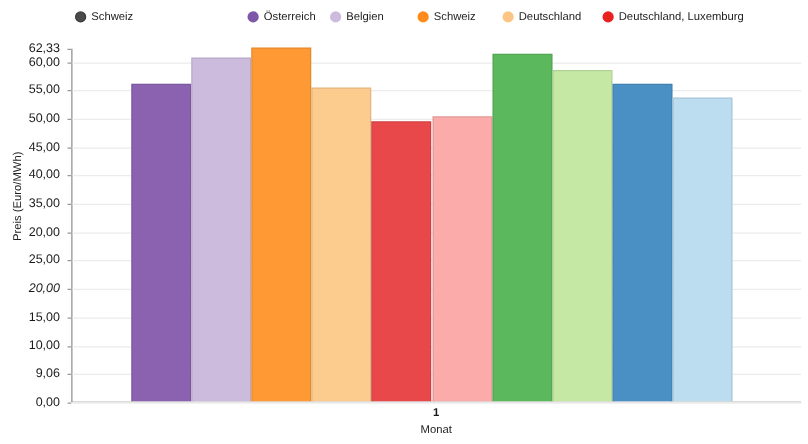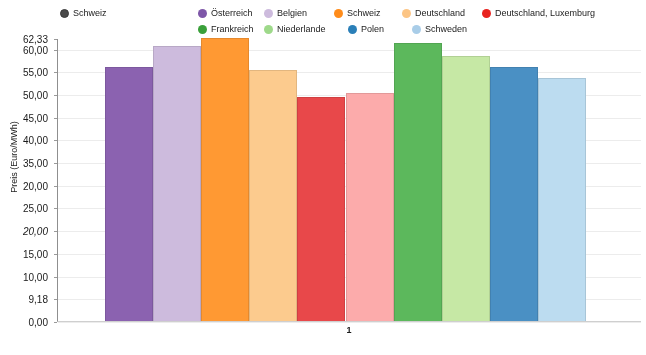--- a/index.html
+++ b/index.html
@@ -227,38 +227,20 @@
             <span class="legend-swatch" style="background: rgb(255, 140, 26);"></span>
             <span class="legend-text">Schweiz</span>
           </div>
           <div class="legend-entry" style="position: absolute; left: 204px;">
             <span class="legend-swatch" style="background: rgb(252, 197, 133);"></span>
             <span class="legend-text">Deutschland</span>
           </div>
           <div class="legend-entry" style="position: absolute; left: 284px;">
             <span class="legend-swatch" style="background: rgb(232, 35, 31);"></span>
             <span class="legend-text">Deutschland, Luxemburg</span>
-          </div>
-        </div>
-        <div class="legend-row" style="position: relative; height: 14px;">
-          <div class="legend-entry" style="position: absolute; left: 0px;">
-            <span class="legend-swatch" style="background: rgb(58, 160, 58);"></span>
-            <span class="legend-text">Frankreich</span>
-          </div>
-          <div class="legend-entry" style="position: absolute; left: 66px;">
-            <span class="legend-swatch" style="background: rgb(158, 217, 138);"></span>
-            <span class="legend-text">Niederlande</span>
-          </div>
-          <div class="legend-entry" style="position: absolute; left: 150px;">
-            <span class="legend-swatch" style="background: rgb(42, 127, 184);"></span>
-            <span class="legend-text">Polen</span>
-          </div>
-          <div class="legend-entry" style="position: absolute; left: 214px;">
-            <span class="legend-swatch" style="background: rgb(169, 205, 232);"></span>
-            <span class="legend-text">Schweden</span>
           </div>
         </div>
       </div>
   </div>
 
   <div class="plot-wrap">
 
     <div class="ylabel">Preis (Euro/MWh)</div>
 
     <div class="ytick-col" id="ytick-col">
@@ -279,21 +261,21 @@
         <div class="ytick" style="top: 149.79px;">20,00</div>
         <div class="ytick-mark" style="top: 149.79px;"></div>
         <div class="ytick" style="top: 172.491px;">25,00</div>
         <div class="ytick-mark" style="top: 172.491px;"></div>
         <div class="ytick" style="top: 195.193px; font-style: italic;">20,00</div>
         <div class="ytick-mark" style="top: 195.193px;"></div>
         <div class="ytick" style="top: 217.895px;">15,00</div>
         <div class="ytick-mark" style="top: 217.895px;"></div>
         <div class="ytick" style="top: 240.597px;">10,00</div>
         <div class="ytick-mark" style="top: 240.597px;"></div>
-        <div class="ytick" style="top: 263.298px;">9,18</div>
+        <div class="ytick" style="top: 263.298px;">9,06</div>
         <div class="ytick-mark" style="top: 263.298px;"></div>
         <div class="ytick" style="top: 286px;">0,00</div>
         <div class="ytick-mark" style="top: 286px;"></div>
       </div>
 
     <div class="plot-area" id="plot-area">
       <div id="gridlines">
           <div class="gridline" style="top: 10.579px;"></div>
           <div class="gridline" style="top: 33.2808px;"></div>
           <div class="gridline" style="top: 55.9825px;"></div>
@@ -317,16 +299,17 @@
           <div class="bar" style="left: 287.5px; width: 48.1px; height: 228.38px; background: rgb(252, 171, 171);"></div>
           <div class="bar" style="left: 335.6px; width: 48.1px; height: 277.688px; background: rgb(92, 184, 92);"></div>
           <div class="bar" style="left: 383.7px; width: 48.1px; height: 264.839px; background: rgb(198, 232, 165);"></div>
           <div class="bar" style="left: 431.8px; width: 48.1px; height: 253.987px; background: rgb(74, 144, 196);"></div>
           <div class="bar" style="left: 479.9px; width: 48.1px; height: 242.909px; background: rgb(188, 220, 240);"></div>
         </div>
     </div>
 
     <div class="xaxis">
       <div class="xtick">1</div>
+      <div class="xlabel">Monat</div>
     </div>
 
   </div>
 </div>
 
 </body></html>

